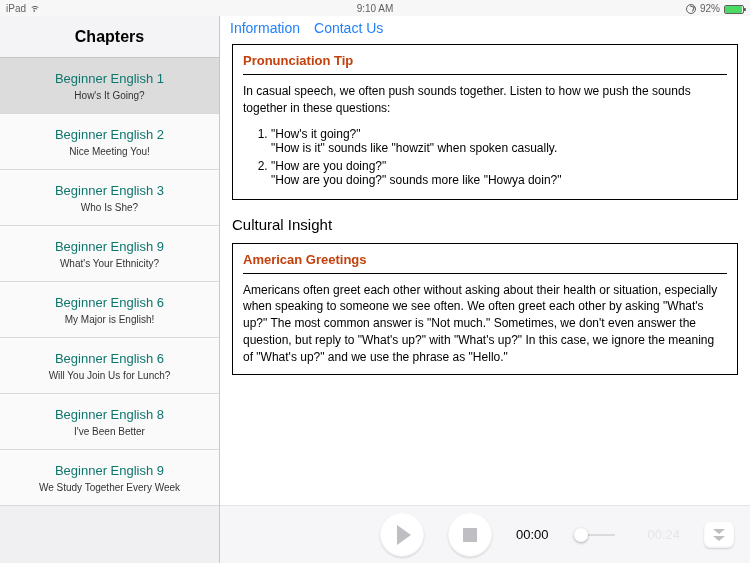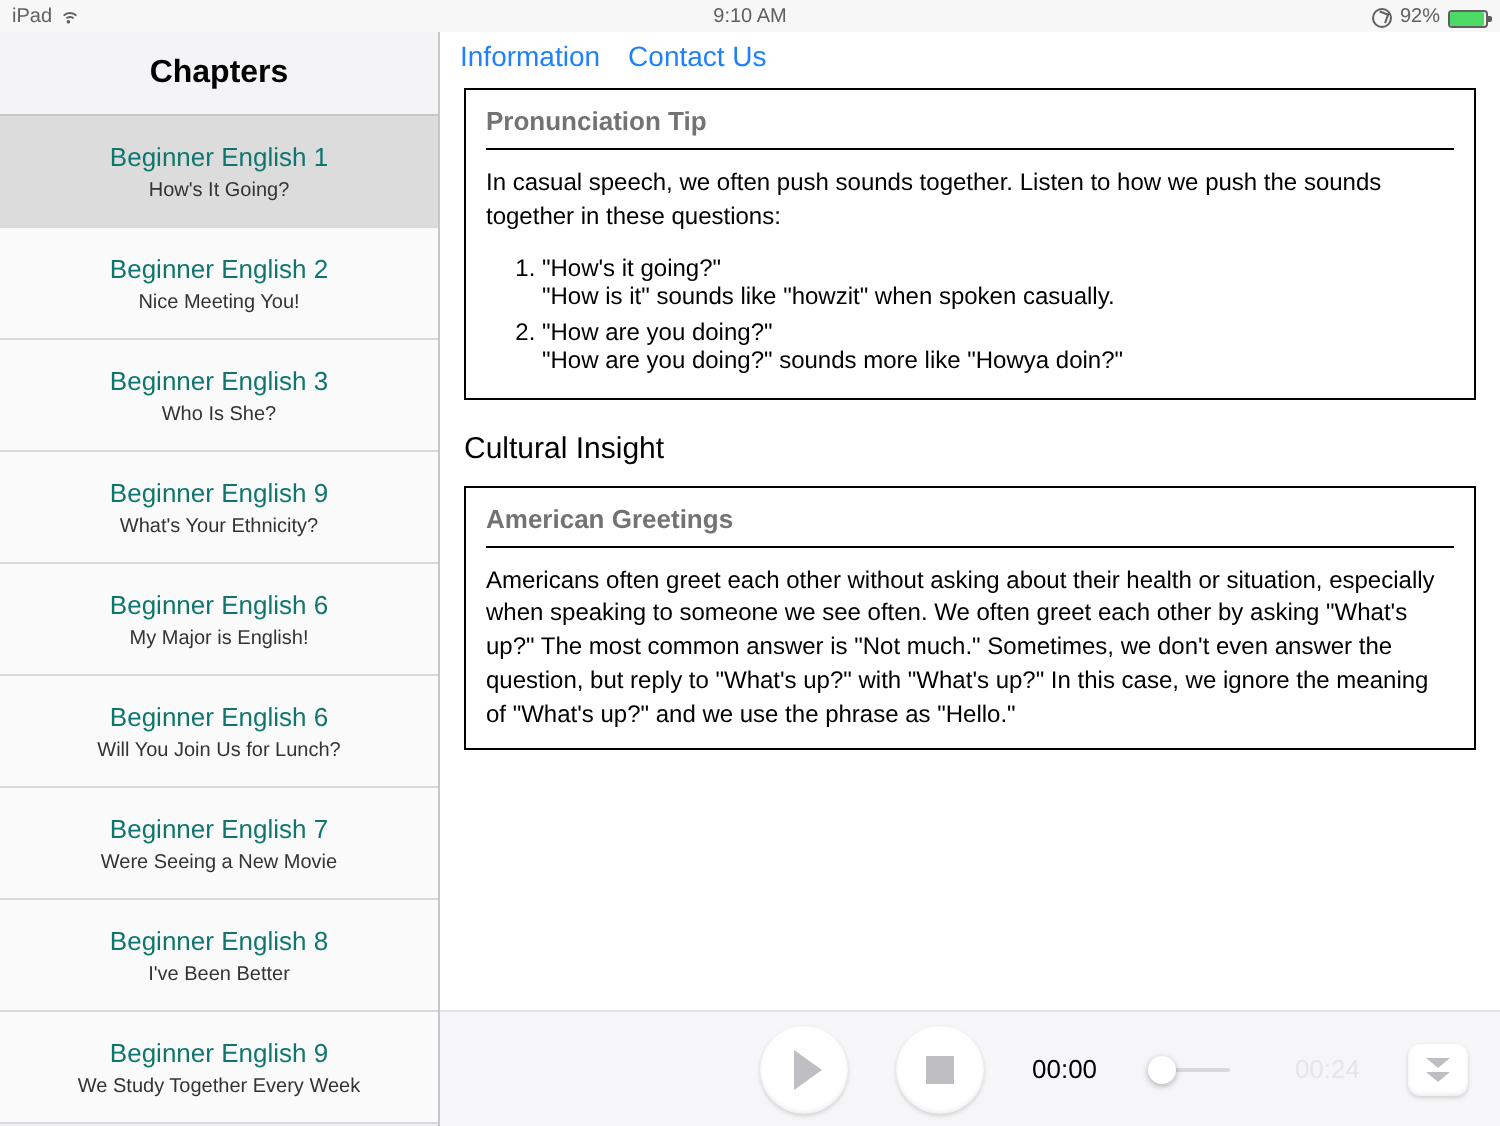--- a/index.html
+++ b/index.html
@@ -51,21 +51,21 @@
     height: 28px; display: flex; align-items: flex-start; gap: 14px;
     padding: 4px 10px 0 10px; font-size: 14px; color: #2181fb;
     border-bottom: none;
   }
   .top-tabs span { cursor: pointer; }
 
   .content-scroll { flex: 1; overflow: hidden; padding: 0 8px; }
   .card {
     border: 1px solid #000; margin: 0 4px 16px 4px; padding: 8px 10px; background: #fff;
   }
-  .card-heading { color: #737373; font-weight: 700; font-size: 13px; border-bottom: 1px solid #000; padding-bottom: 6px; margin-bottom: 8px; }
+  .card-heading { color: #c2410c; font-weight: 700; font-size: 13px; border-bottom: 1px solid #000; padding-bottom: 6px; margin-bottom: 8px; }
   .card-text { font-size: 12px; color: #000; line-height: 1.4; }
   .card ol { margin: 10px 0 4px 28px; font-size: 12px; }
   .card ol li { margin-bottom: 4px; }
   .indent { margin-left: 0; }
 
   .section-title { font-size: 15px; color: #000; margin: 8px 4px 10px 4px; }
 
   
   .player {
     height: 58px; background: #f6f5f8; border-top: 1px solid #e4e3e7;
@@ -142,24 +142,20 @@
           <div class="chapter-title">Beginner English 9</div>
           <div class="chapter-sub">What's Your Ethnicity?</div>
         </div>
         <div class="chapter">
           <div class="chapter-title">Beginner English 6</div>
           <div class="chapter-sub">My Major is English!</div>
         </div>
         <div class="chapter">
           <div class="chapter-title">Beginner English 6</div>
           <div class="chapter-sub">Will You Join Us for Lunch?</div>
-        </div>
-        <div class="chapter">
-          <div class="chapter-title">Beginner English 7</div>
-          <div class="chapter-sub">Were Seeing a New Movie</div>
         </div>
         <div class="chapter">
           <div class="chapter-title">Beginner English 8</div>
           <div class="chapter-sub">I've Been Better</div>
         </div>
         <div class="chapter">
           <div class="chapter-title">Beginner English 9</div>
           <div class="chapter-sub">We Study Together Every Week</div>
         </div>
       </div>

